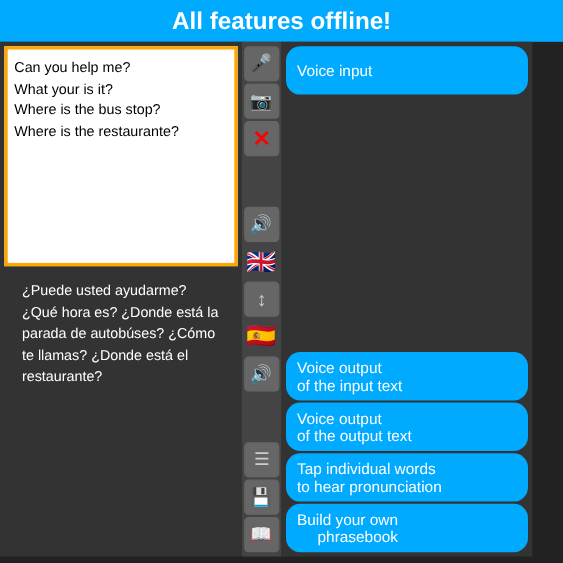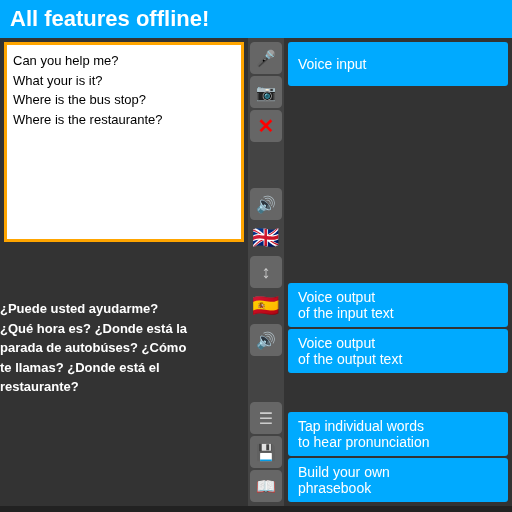--- a/index.html
+++ b/index.html
@@ -11,53 +11,53 @@
       background: #222;
     }
 
     .header {
       background: #00aaff;
       color: white;
       font-size: 22px;
       font-weight: bold;
       padding: 6px 10px;
       width: 100%;
+      text-align: center;
     }
 
     .main-layout {
       display: flex;
       width: 512px;
       height: 468px;
     }
 
     .left-panel {
-      width: 248px;
+      width: 220px;
       display: flex;
       flex-direction: column;
       background: #333;
       height: 468px;
-      gap: 45px;
     }
 
     .input-area {
       background: white;
       border: 3px solid orange;
       margin: 4px;
       padding: 6px;
       min-height: 200px;
       font-size: 13px;
       color: #000;
       line-height: 1.5;
     }
 
     .output-area {
-      padding: 8px 0;
+      padding: 8px 20px;
       font-size: 13px;
       color: white;
-      font-weight: bold;
+      font-weight: normal;
       line-height: 1.5;
     }
 
     .middle-panel {
       width: 36px;
       background: #444;
       display: flex;
       flex-direction: column;
       align-items: center;
       padding: 4px 0;
@@ -97,21 +97,21 @@
       padding: 4px;
       gap: 2px;
     }
 
     .feature-btn {
       background: #00aaff;
       color: white;
       font-size: 14px;
       font-weight: 500;
       padding: 6px 10px;
-      border-radius: 3px;
+      border-radius: 13px;
       cursor: pointer;
       display: flex;
       align-items: center;
       min-height: 44px;
     }
 
     .spacer { flex: 1; }
     .x-icon { color: red; font-size: 20px; font-weight: bold; }
   </style>
 </head>
@@ -200,25 +200,25 @@
       <span>Voice output
 of the input text</span>
     </div>
 
 
     <div class="feature-btn" style="white-space:pre-line;">
       <span>Voice output
 of the output text</span>
     </div>
 
-    <div class="feature-btn" style="white-space:pre-line;margin-top:37px;">
+    <div class="feature-btn" style="white-space:pre-line;">
       <span>Tap individual words
 to hear pronunciation</span>
     </div>
 
-    <div class="feature-btn" style="white-space:pre-line;">
+    <div class="feature-btn" style="white-space:pre-line;text-align:right;">
       <span>Build your own
 phrasebook</span>
     </div>
 
   </div>
 
 </div>
 
 </body></html>

